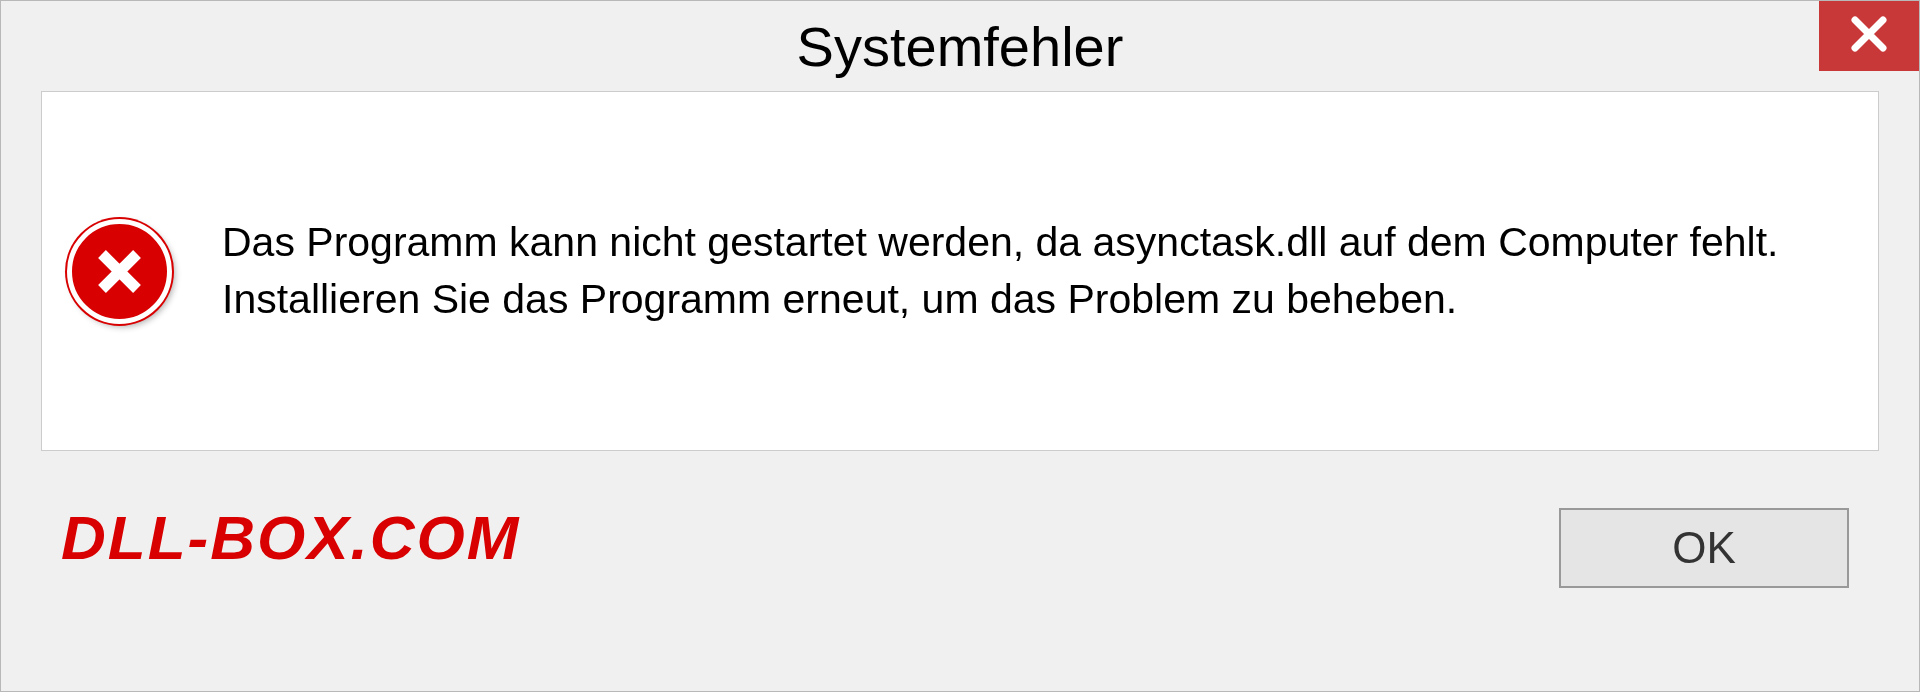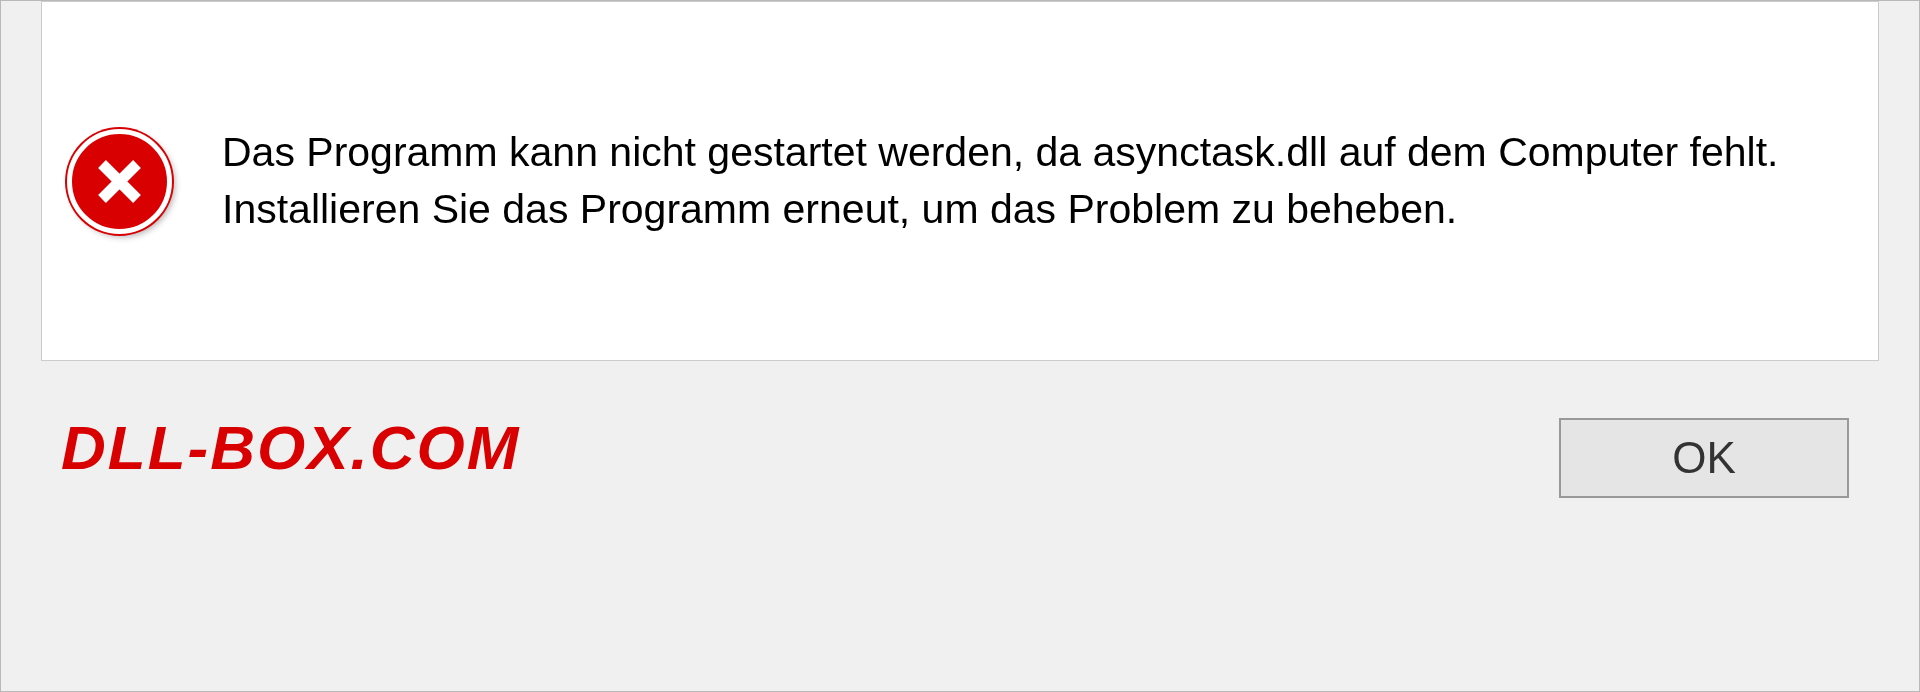--- a/index.html
+++ b/index.html
@@ -136,20 +136,30 @@
       cursor: pointer;
       margin-right: 30px;
       margin-top: 21px;
     }
   </style>
 </head>
 <body>
 
 <div class="dialog">
 
+  <div class="title-bar">
+    <span class="title-text">Systemfehler</span>
+    <div class="close-button">
+      <span>
+        <svg viewBox="0 0 40 40">
+          <path d="M 6 6 L 34 34 M 34 6 L 6 34" stroke="#fff" stroke-width="7" stroke-linecap="round" fill="none"></path>
+        </svg>
+      </span>
+    </div>
+  </div>
 
   <div class="content-area">
     <div class="message-box">
       <div class="error-icon-wrapper">
         <div class="error-icon">
           <svg viewBox="0 0 55 55">
             <path d="M 10 10 L 45 45 M 45 10 L 10 45" stroke="#fff" stroke-width="11" stroke-linecap="butt" fill="none"></path>
           </svg>
         </div>
       </div>

